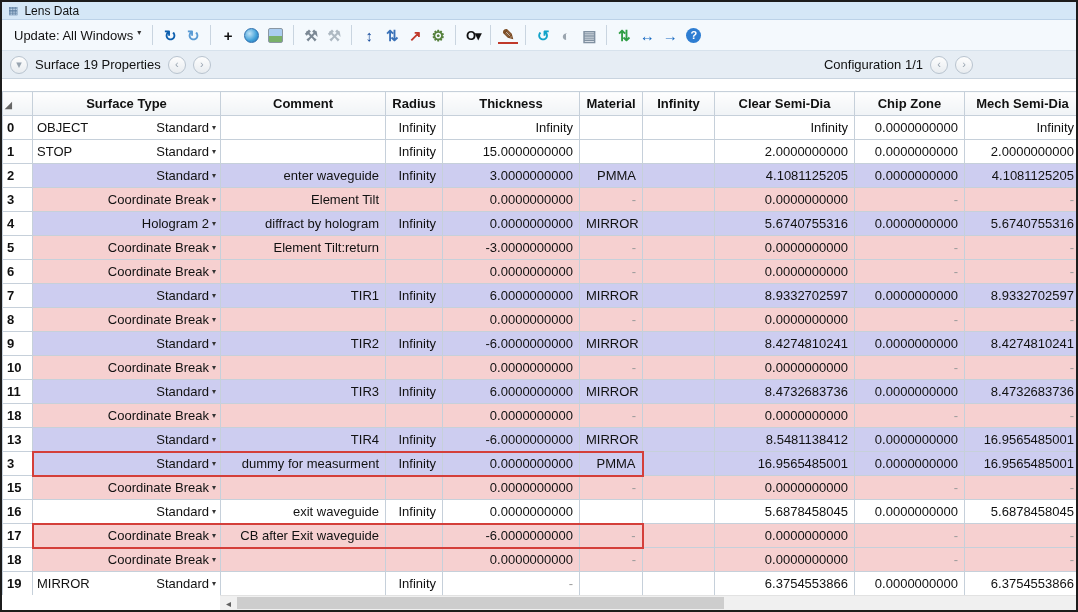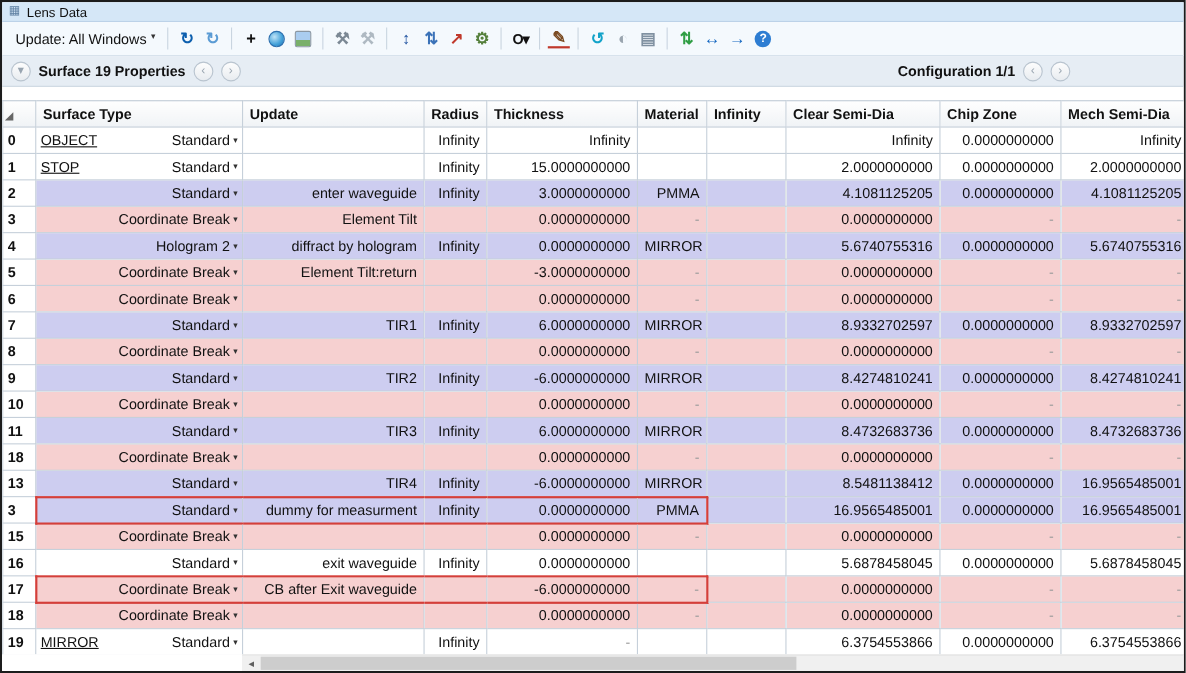--- a/index.html
+++ b/index.html
@@ -16,36 +16,36 @@
   .tsep{width:1px;height:20px;background:#c9d5e0;margin:0 4px;flex:0 0 auto;}
   .ticon{width:20px;height:20px;display:flex;align-items:center;justify-content:center;font-size:15px;font-weight:bold;line-height:1;flex:0 0 auto;}
   .ticon.globe{width:15px;height:15px;margin:0 3px;border-radius:50%;background:radial-gradient(circle at 35% 35%,#bfe3f7,#3f9fd8 60%,#2c6fae);border:1px solid #2c6fae;color:transparent;}
   .ticon.image{width:15px;height:15px;margin:0 3px;border:1px solid #8a97a3;border-radius:2px;background:linear-gradient(180deg,#aacdf0 55%,#79b06a 45%);color:transparent;}
   .ticon.help{width:15px;height:15px;margin:0 3px;border-radius:50%;background:#2d7dd2;color:#fff;font-size:11px;}
   .ticon.underline{border-bottom:2px solid #c0392b;height:18px;}
   .ticon.odd{font-size:13px;letter-spacing:-1px;}
 
   .propsbar{height:28px;background:#e6edf4;border-bottom:1px solid #c9d4df;display:flex;align-items:center;padding:0 8px;gap:7px;font-size:13px;color:#111;flex:0 0 auto;}
   .circle-btn{width:18px;height:18px;border-radius:50%;border:1px solid #b9c4cf;background:linear-gradient(#fdfdfd,#e8ecf0);color:#98a4b0;display:flex;align-items:center;justify-content:center;font-size:11px;line-height:1;flex:0 0 auto;}
-  .props-label,.config-label{font-weight:bold;}
+  .props-label,.config-label{font-weight:normal;}
   .spacer{flex:1;}
   .right-pad{width:88px;flex:0 0 auto;}
 
   .gap{height:12px;background:#fff;flex:0 0 auto;}
 
   .table-area{flex:1;overflow:hidden;background:#fff;}
   table{width:1078px;border-collapse:collapse;table-layout:fixed;font-size:13px;color:#111;}
   th,td{border:1px solid #c6d0da;height:24px;padding:0 6px;overflow:hidden;white-space:nowrap;}
-  thead th{font-weight:bold;text-align:left;background:linear-gradient(#fefefe,#f0f3f6);}
+  thead th{font-weight:bold;text-align:center;background:linear-gradient(#fefefe,#f0f3f6);}
   th.corner{text-align:left;padding:0 2px;}
   th.corner span{font-size:9px;color:#666;}
   td.num{font-weight:bold;text-align:left;background:#fff;padding:0 4px;}
   td.typec{padding:0 4px;background:#fff;}
   .tcwrap{display:flex;align-items:center;width:100%;}
-  .tag{flex:0 0 auto;text-decoration:underline;}
+  .tag{flex:0 0 auto;}
   .typ{margin-left:auto;}
   .tdd{margin-left:3px;font-size:8px;color:#333;flex:0 0 auto;}
   td.val{text-align:right;background:#fff;}
   tr.bg-lav td.typec,tr.bg-lav td.val{background:#cdcdf0;}
   tr.bg-pink td.typec,tr.bg-pink td.val{background:#f6d0d0;}
   td.dash{color:#9b9b9b;}
   tr.hl td:nth-child(2){border-top:2px solid #d43f3a;border-bottom:2px solid #d43f3a;border-left:2px solid #d43f3a;}
   tr.hl td:nth-child(3),tr.hl td:nth-child(4),tr.hl td:nth-child(5){border-top:2px solid #d43f3a;border-bottom:2px solid #d43f3a;}
   tr.hl td:nth-child(6){border-top:2px solid #d43f3a;border-bottom:2px solid #d43f3a;border-right:2px solid #d43f3a;}
 
@@ -128,21 +128,21 @@
           <col style="width:63px">
           <col style="width:72px">
           <col style="width:140px">
           <col style="width:110px">
           <col style="width:116px">
       </colgroup>
       <thead>
         <tr id="header-row">
             <th class="corner"><span>◢</span></th>
             <th>Surface Type</th>
-            <th>Update</th>
+            <th>Comment</th>
             <th>Radius</th>
             <th>Thickness</th>
             <th>Material</th>
             <th>Infinity</th>
             <th>Clear Semi-Dia</th>
             <th>Chip Zone</th>
             <th>Mech Semi-Dia</th>
           </tr>
       </thead>
       <tbody id="table-body">

